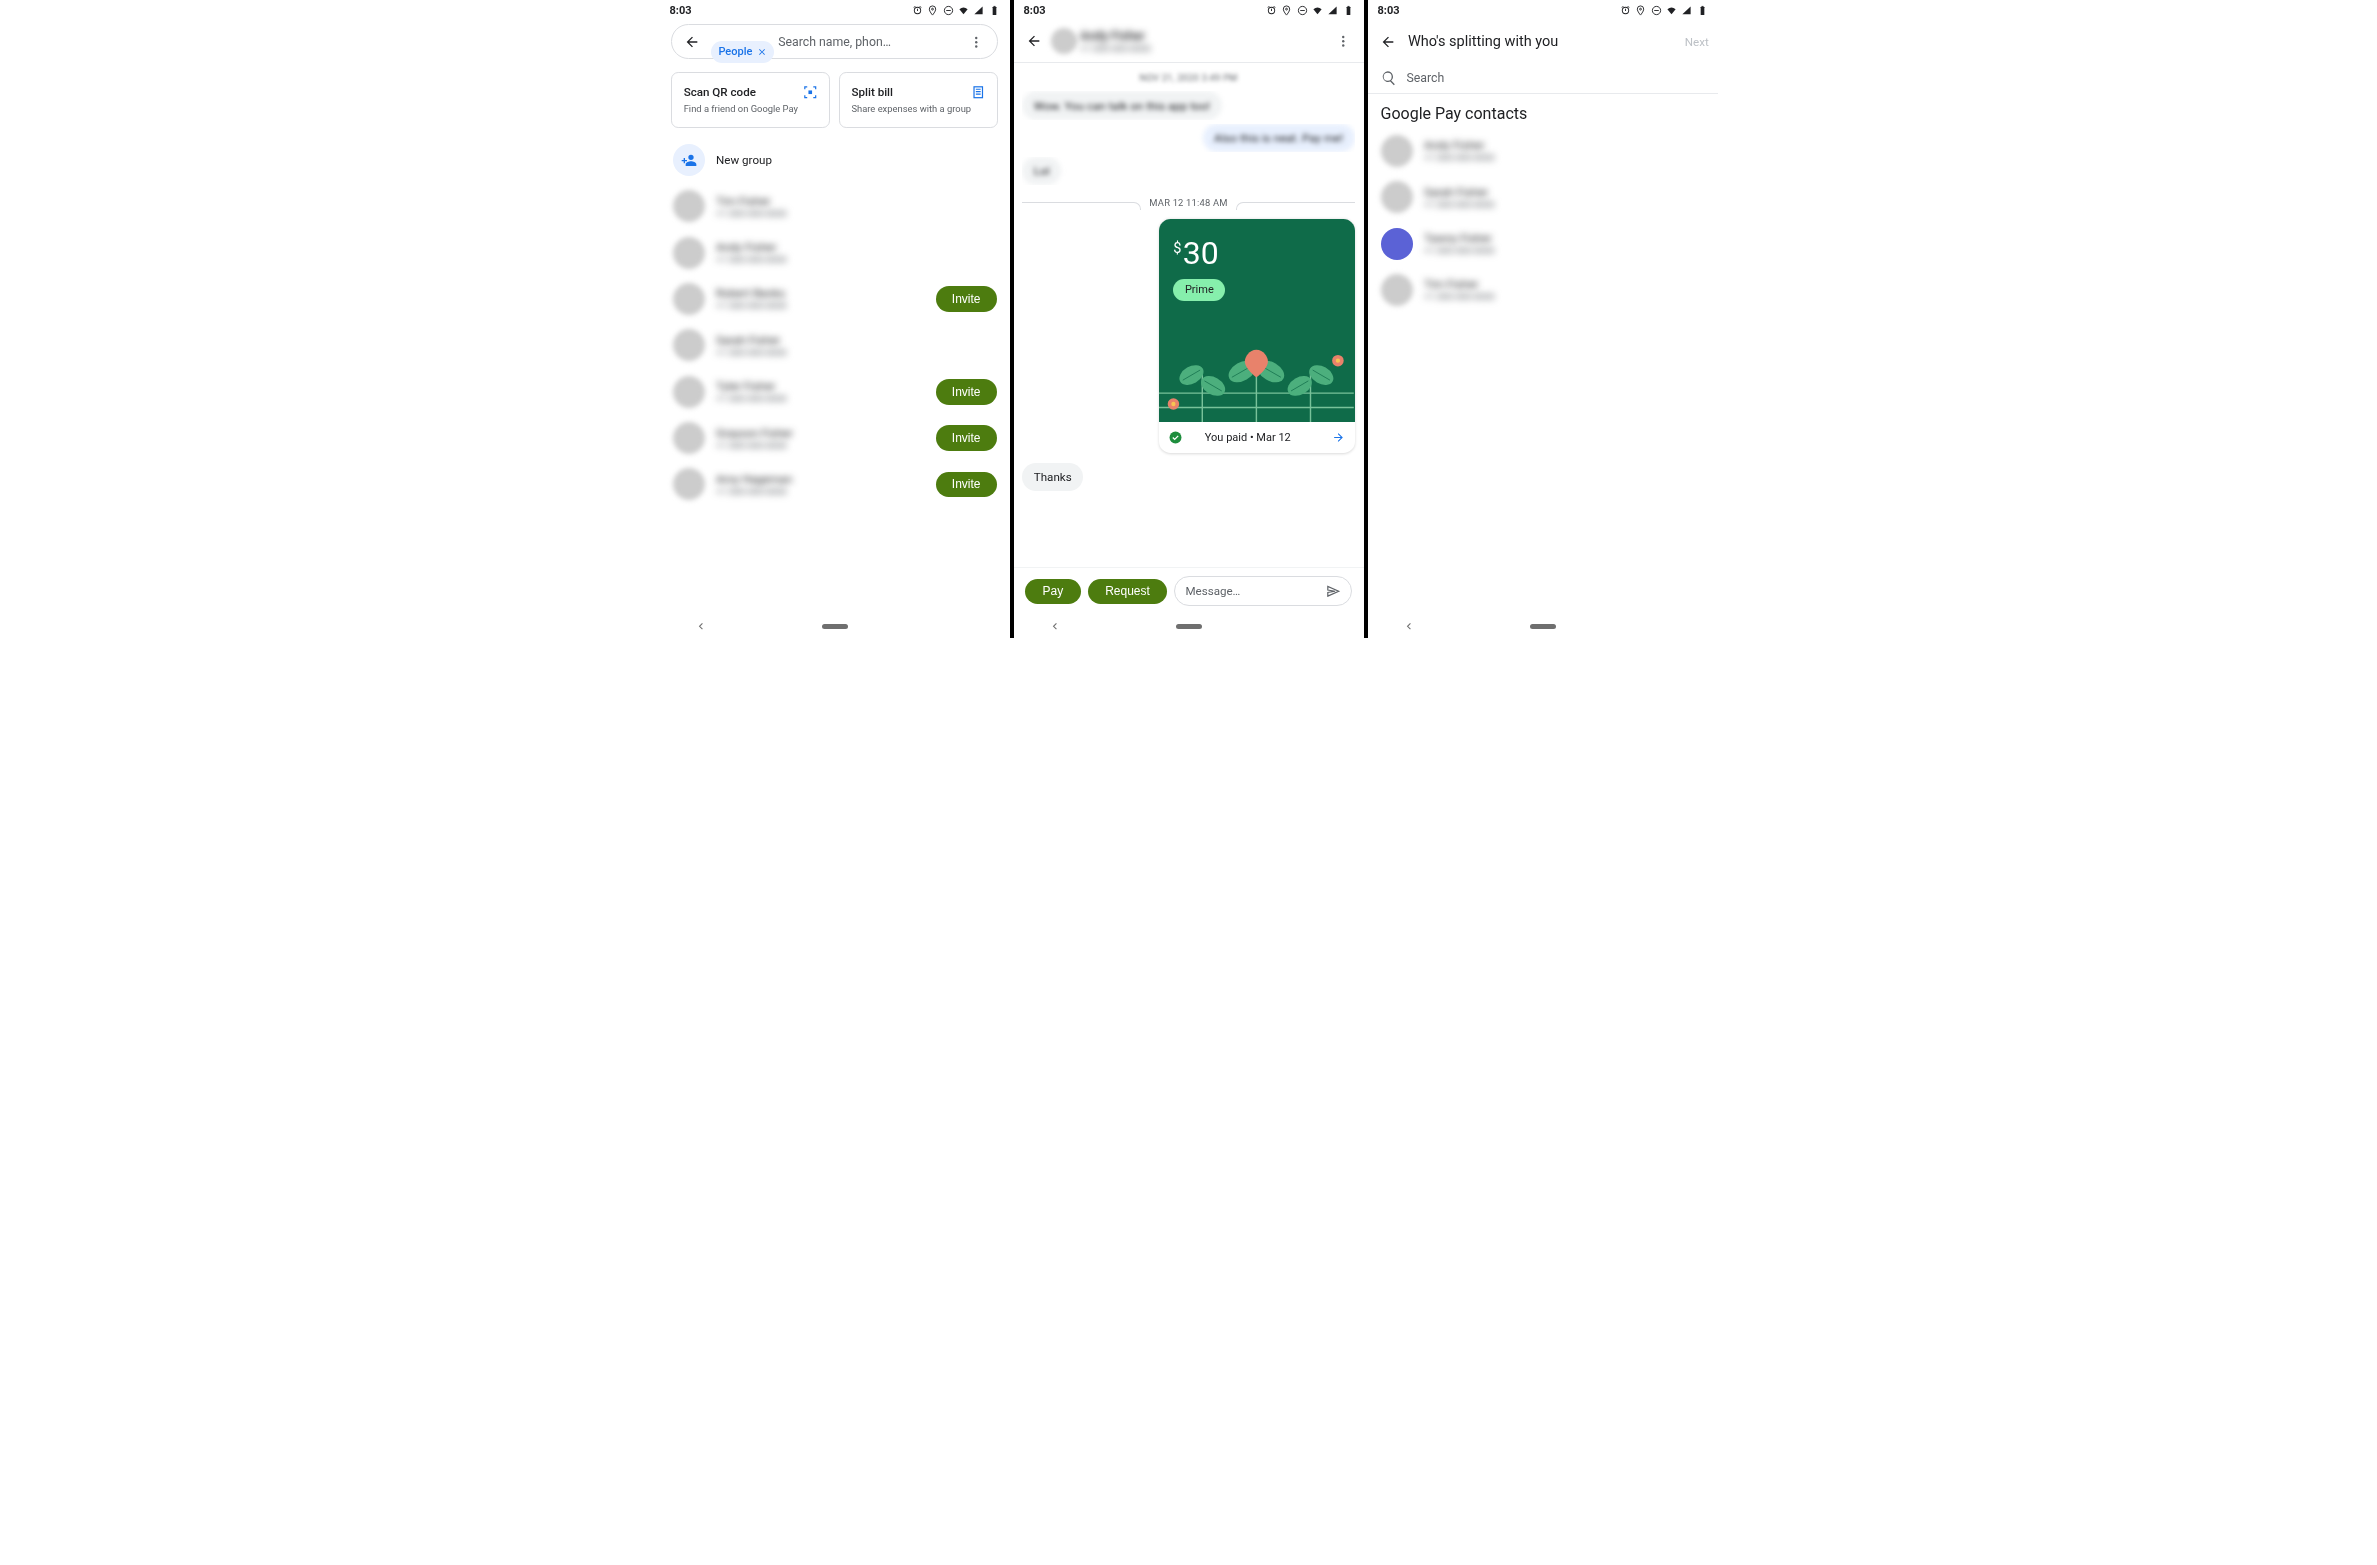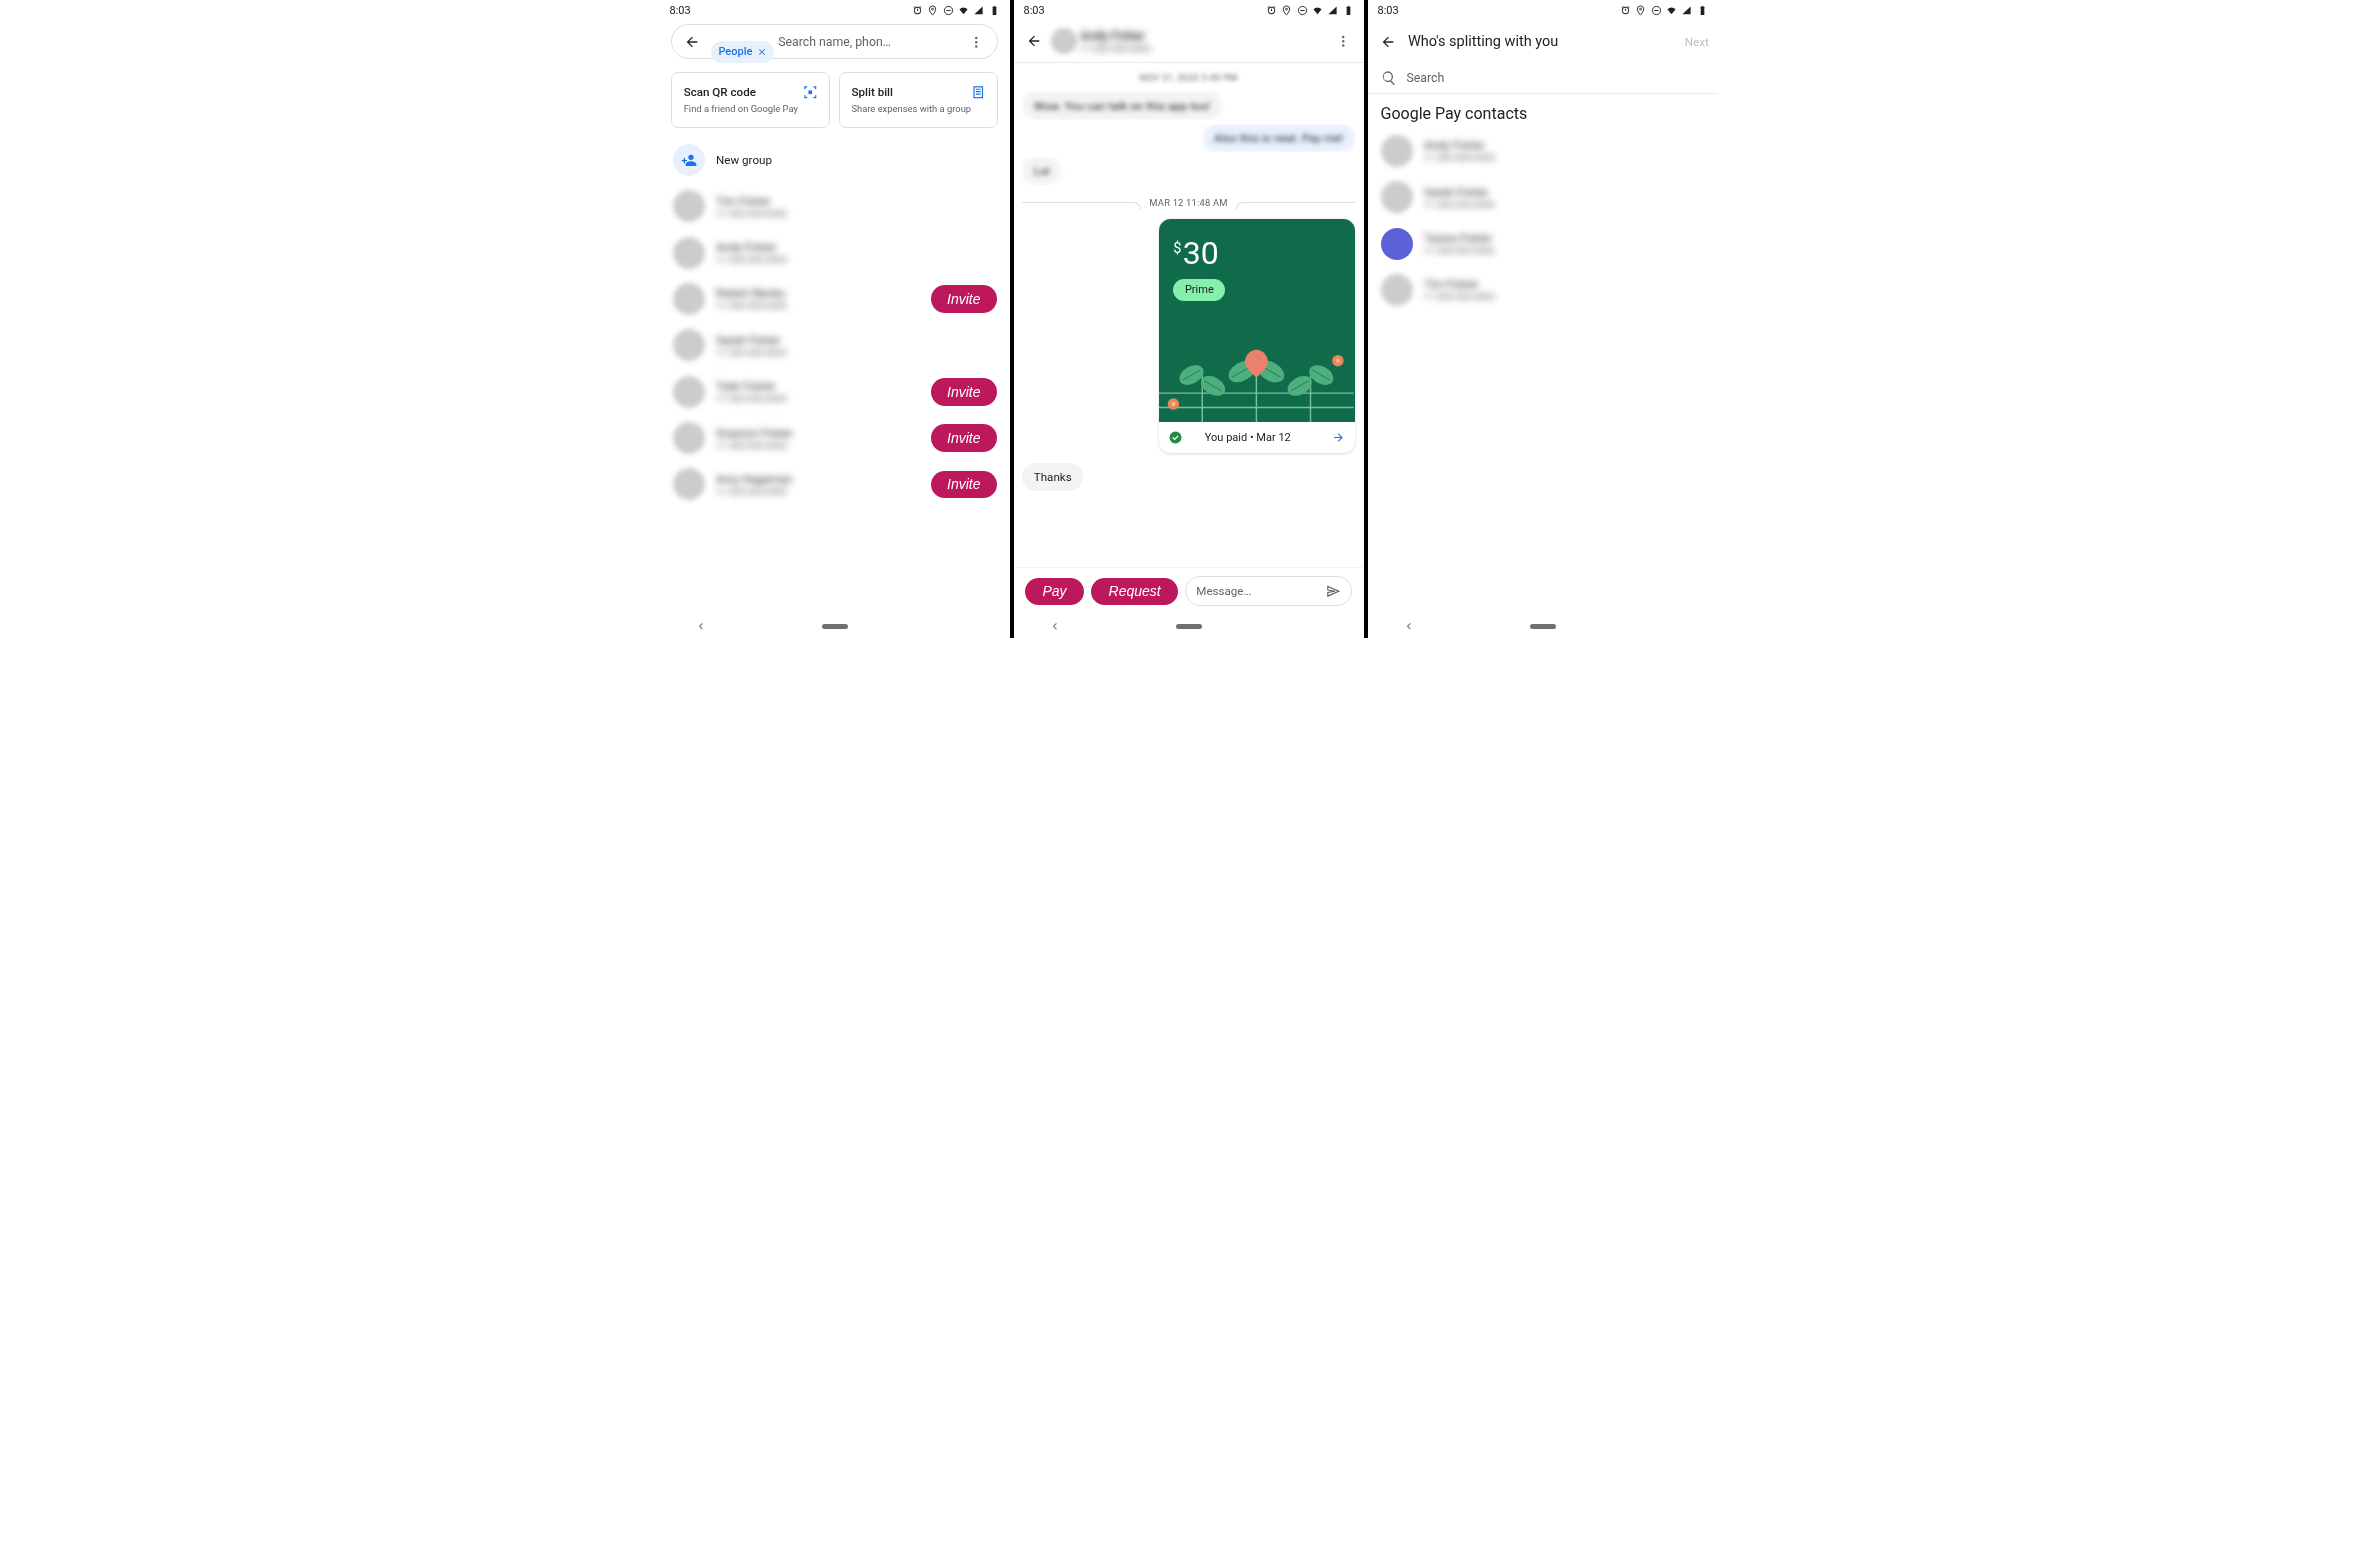--- a/index.html
+++ b/index.html
@@ -33,21 +33,21 @@
   .phone:last-child  { border-right: none; }
 
   
   .statusbar {
     height: 20px;
     display: flex;
     align-items: center;
     justify-content: space-between;
     padding: 0 10px;
     font-size: 11px;
-    font-weight: 400;
+    font-weight: 700;
   }
   .status-icons { display: flex; gap: 4.3px; align-items: center; }
   .status-icons svg { width: 11px; height: 11px; }
 
   
   .searchbar {
     margin: 4.3px 11.6px;
     height: 35px;
     border: 0.7px solid #dadce0;
     border-radius: 17.4px;
@@ -104,23 +104,23 @@
     background: #ccc;
     flex-shrink: 0;
   }
   .avatar.new { background: #e8f0fe; display:flex;align-items:center;justify-content:center;}
   .row .labels { flex: 1; min-width: 0; }
   .row .name { font-size: 11.6px; font-weight: 400; }
   .row .sub  { font-size: 9.4px; color: #5f6368; }
   .blurred .name, .blurred .sub { filter: blur(3.6px); }
   .blurred .avatar { filter: blur(2.9px); }
   .pill-btn {
-    background: #be185d; color: #fff;
-    font-size: 14px; font-weight: 500;
-    padding: 5.8px 16px; border-radius: 14.5px; border: none; font-style: italic;
+    background: #4d7c0f; color: #fff;
+    font-size: 12px; font-weight: 500;
+    padding: 5.8px 16px; border-radius: 14.5px; border: none;
   }
 
   
   .navbar {
     height: 23px;
     display: flex; align-items: center; justify-content: center;
     gap: 116px;
     margin-top: auto;
   }
   .nav-pill { width: 26px; height: 5.8px; background: #6f6f6f; border-radius: 2.9px; }

